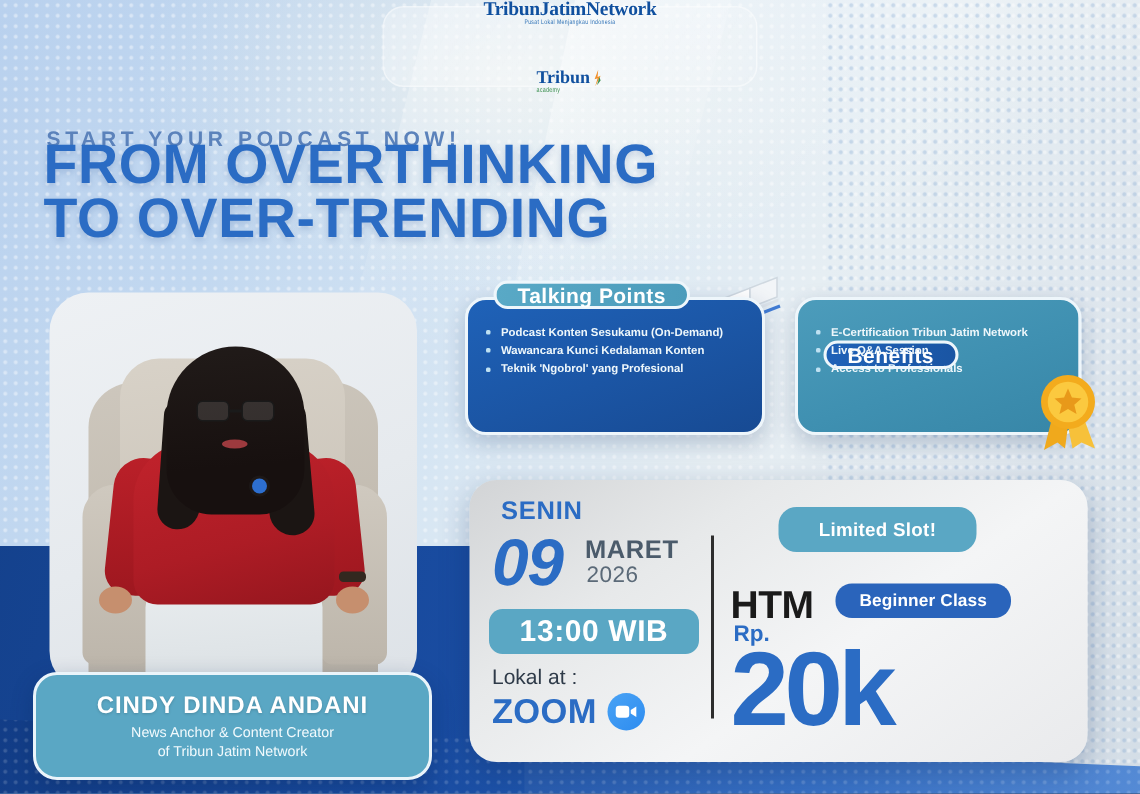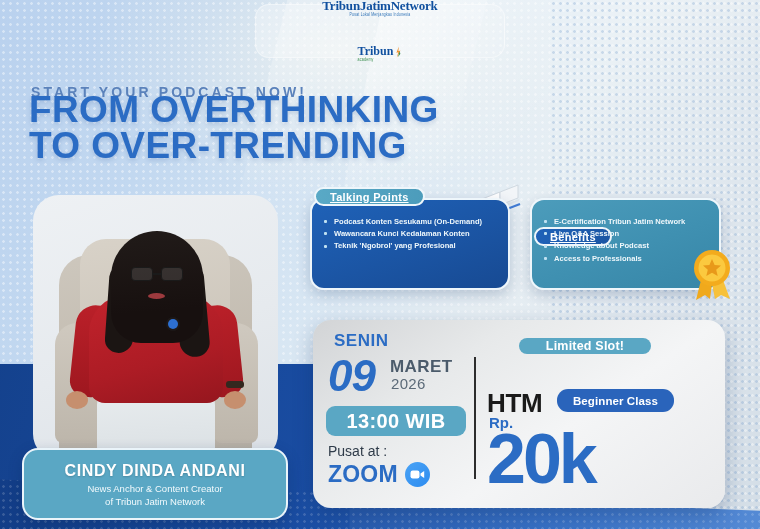--- a/index.html
+++ b/index.html
@@ -203,28 +203,27 @@
   }
 
   
   .box{
     position:absolute;
     border-radius:14px;
     border:2px solid #eef6fb;
     box-shadow:0 5px 14px rgba(10,40,90,.22);
   }
   .box .hdr{
-    position:absolute; top:-13px; left:2px;
+    position:absolute; top:-13px; left:17px;
     height:19px; padding:0 14px;
     border-radius:11px;
     border:2px solid #eef6fb;
     display:flex; align-items:center;
-    font-size:11px; font-weight:700; color:#ffffff; letter-spacing:.3px;
+    font-size:14px; font-weight:700; color:#ffffff; letter-spacing:.3px;
     white-space:nowrap;
-    text-decoration:underline;
   }
   .box ul{ list-style:none; margin:0; padding:0;font-weight:bold; }
   .box li{
     position:relative;
     padding-left:11px;
     font-size:7.6px; line-height:1.48;
     color:#eef7fb;
     margin-bottom:1px;
   }
   .box li::before{
@@ -272,21 +271,21 @@
   .liveat{ position:absolute; left:328px; top:443px; font-size:14px; color:#2f3b49; }
   .zoomrow{ position:absolute; left:328px; top:461px; display:flex; align-items:center; gap:7px; }
   .zoomrow .zt{ font-size:23px; font-weight:700; color:#2b6cc4; letter-spacing:.2px; }
   .zoom-badge{
     width:25px; height:25px; border-radius:50%;
     background:linear-gradient(140deg,#4aa3f5,#2d8cf0);
     display:flex; align-items:center; justify-content:center;
   }
 
   .limited{
-    position:absolute; left:519px; top:338px; width:132px; height:16px;
+    position:absolute; left:519px; top:338px; width:132px; height:30px;
     border-radius:12px; background:#5aa7c4;
     display:flex; align-items:center; justify-content:center;
     font-size:12.5px; font-weight:700; color:#ffffff; letter-spacing:.2px;
   }
   .htm{ position:absolute; left:487px; top:388px; font-size:26px; font-weight:700; color:#1a1a1a; letter-spacing:-.3px;}
   .rp{ position:absolute; left:489px; top:414px; font-size:15px; font-weight:700; color:#2b6cc4;}
   .price{ position:absolute; left:487px; top:424px; font-size:70px; font-weight:700; color:#2b6cc4; line-height:1; letter-spacing:-3px;}
   .beginner{
     position:absolute; left:557px; top:389px; width:117px; height:23px;
     border-radius:11px; background:#2a64bb;
@@ -382,42 +381,41 @@
       <li>Wawancara Kunci Kedalaman Konten</li>
       <li>Teknik 'Ngobrol' yang Profesional</li>
     </ul>
   </div>
 
   <div class="box box-benefits">
     <div class="hdr">Benefits</div>
     <ul>
       <li>E-Certification Tribun Jatim Network</li>
       <li>Live Q&amp;A Session</li>
-      <li>Knowledge about Podcast</li>
       <li>Access to Professionals</li>
     </ul>
   </div>
 
   <svg class="medal-icon" viewBox="0 0 48 56">
     <path d="M13 34 L8 54 L17 49 L22 53 L24 38 Z" fill="#f0a91c"></path>
     <path d="M35 34 L42 53 L33 49 L27 53 L24 38 Z" fill="#f7c13a"></path>
     <circle cx="24" cy="22" r="18" fill="#f3ab1d"></circle>
     <circle cx="24" cy="22" r="13.5" fill="#fbc93f"></circle>
     <path d="M24 13 L26.6 19 L33 19.6 L28.2 23.8 L29.7 30 L24 26.7 L18.3 30 L19.8 23.8 L15 19.6 L21.4 19 Z" fill="#e8991a"></path>
   </svg>
 
   <div class="info-card"></div>
   <div class="vdiv"></div>
 
   <div class="senin">SENIN</div>
   <div class="daynum">09</div>
   <div class="month">MARET</div>
   <div class="year">2026</div>
   <div class="timepill">13:00 WIB</div>
-  <div class="liveat">Pusat at :</div>
+  <div class="liveat">Lokal at :</div>
   <div class="zoomrow">
     <span class="zt">ZOOM</span>
     <span class="zoom-badge">
       <svg width="15" height="11" viewBox="0 0 15 11">
         <rect x="0.5" y="1.5" width="9" height="8" rx="2.2" fill="#ffffff"></rect>
         <path d="M10.5 4.4 L14.2 2 L14.2 9 L10.5 6.6 Z" fill="#ffffff"></path>
       </svg>
     </span>
   </div>
 

